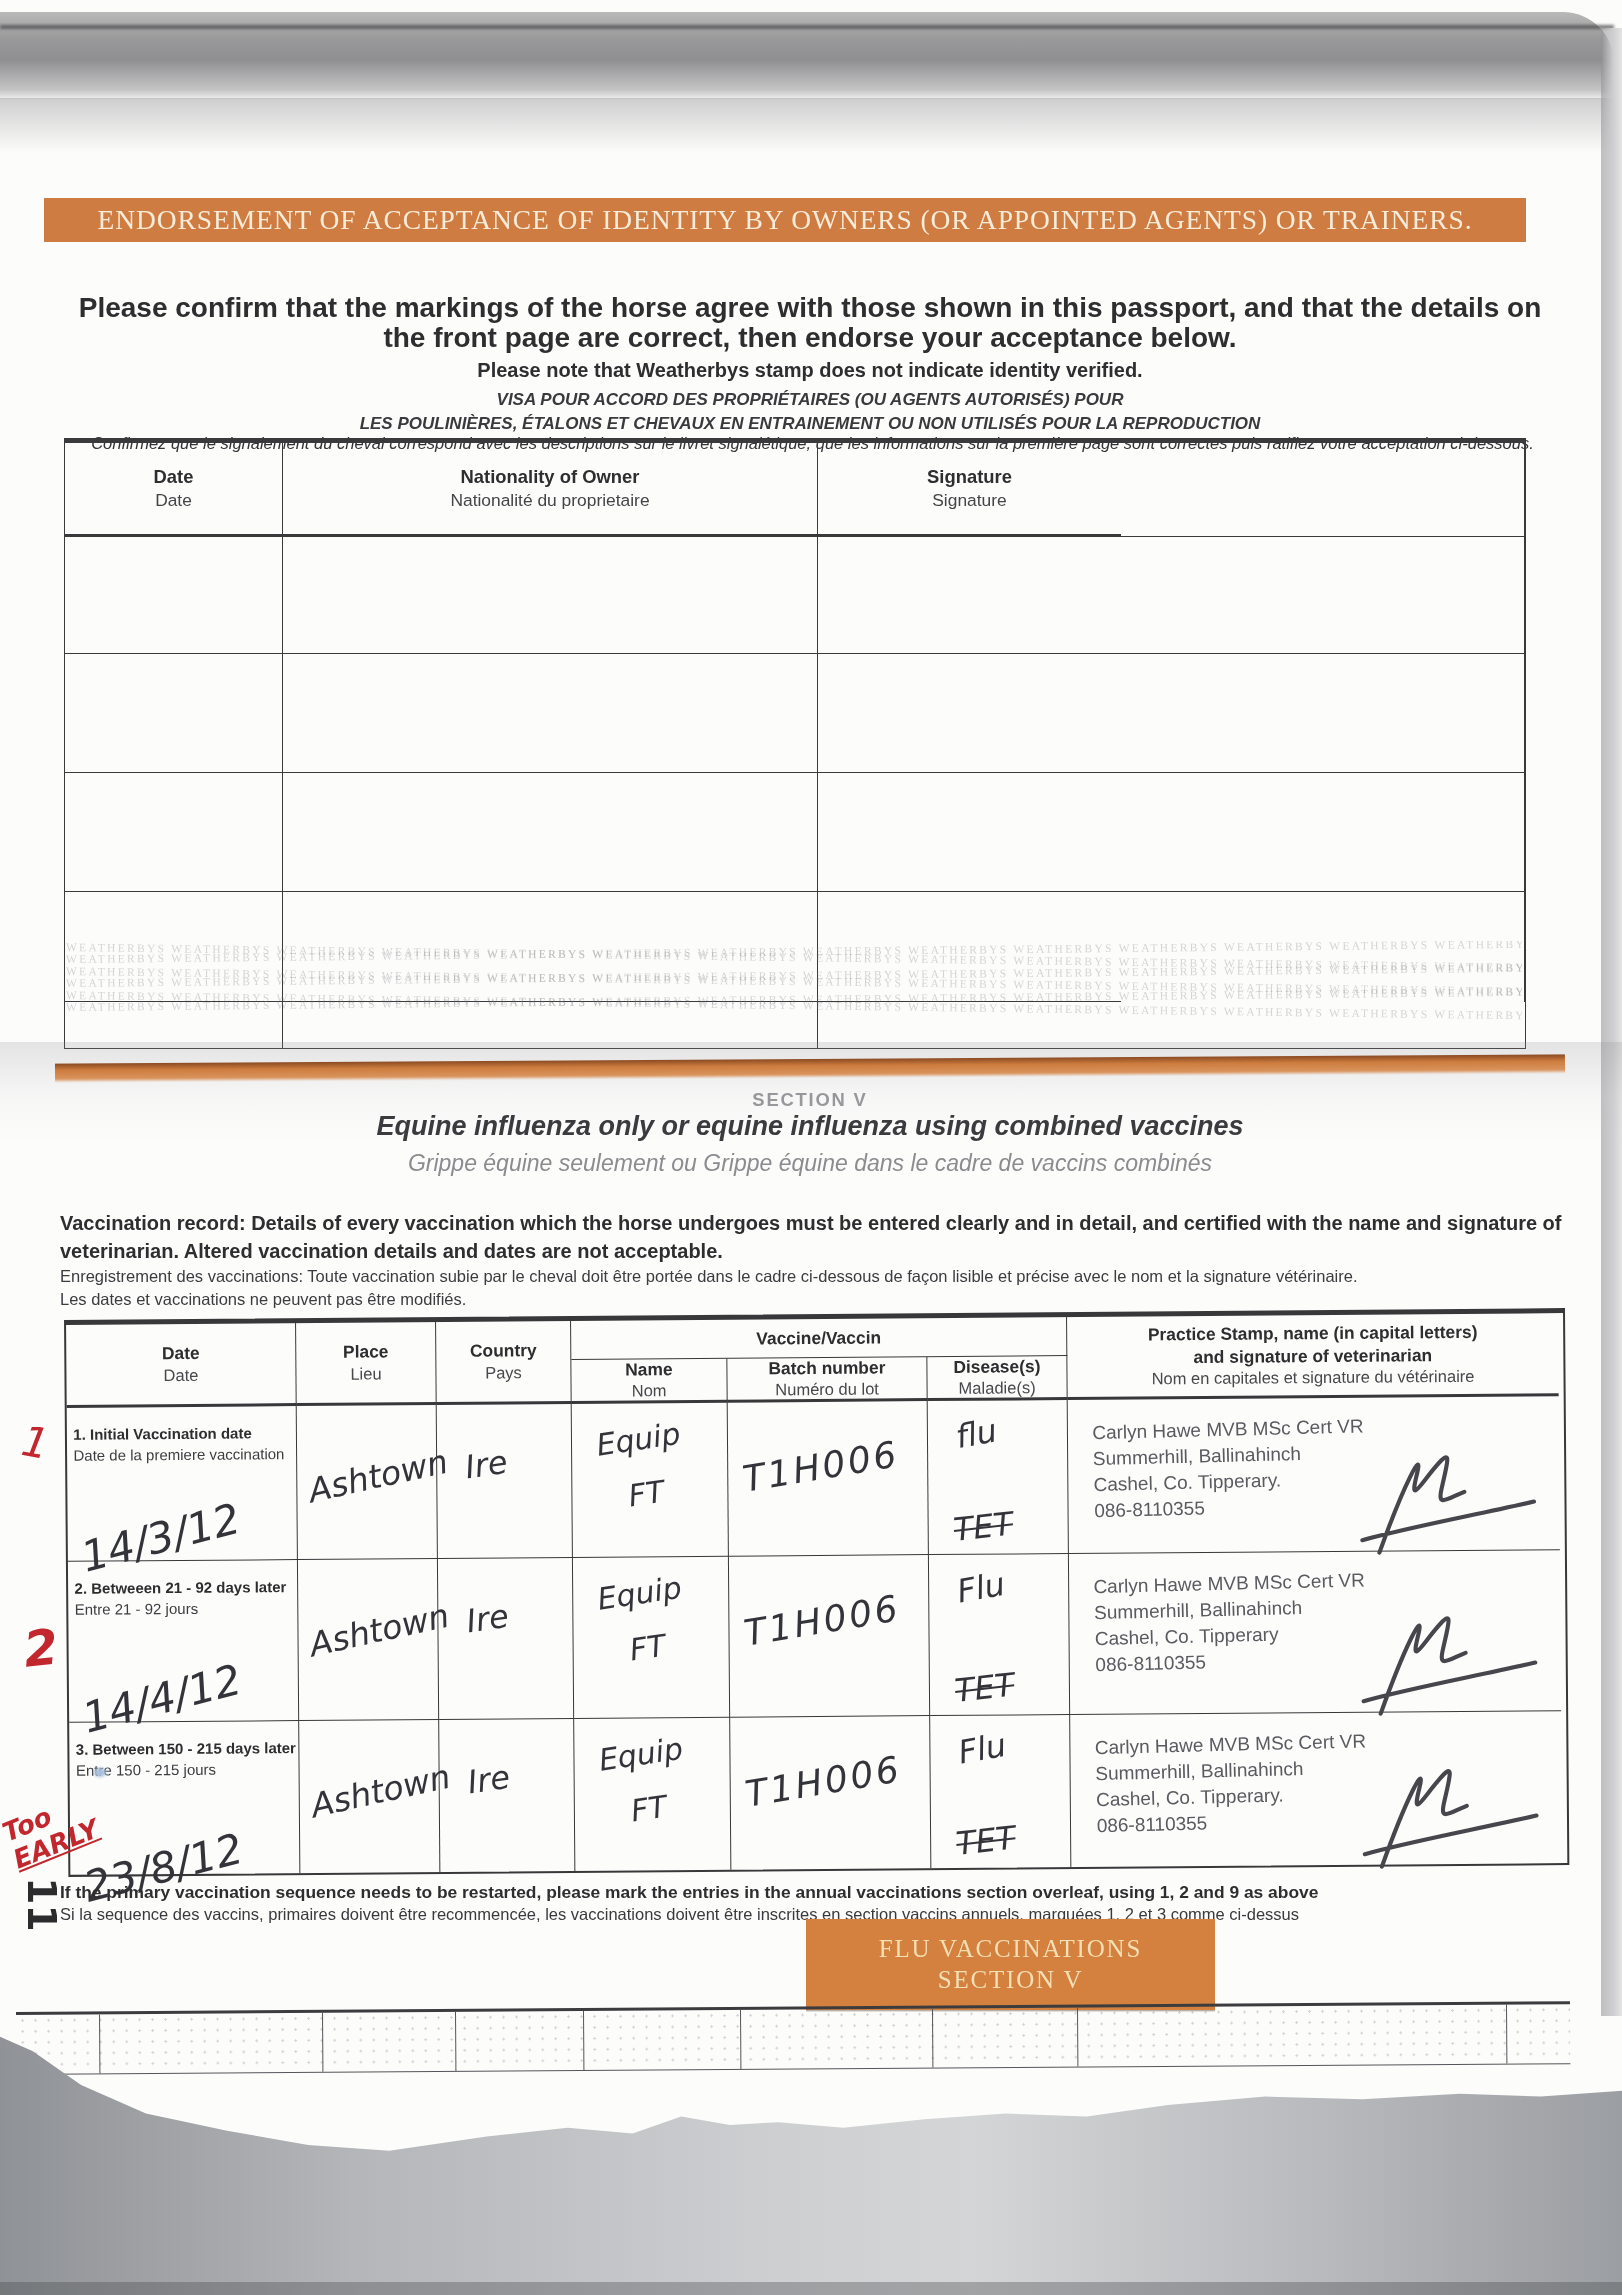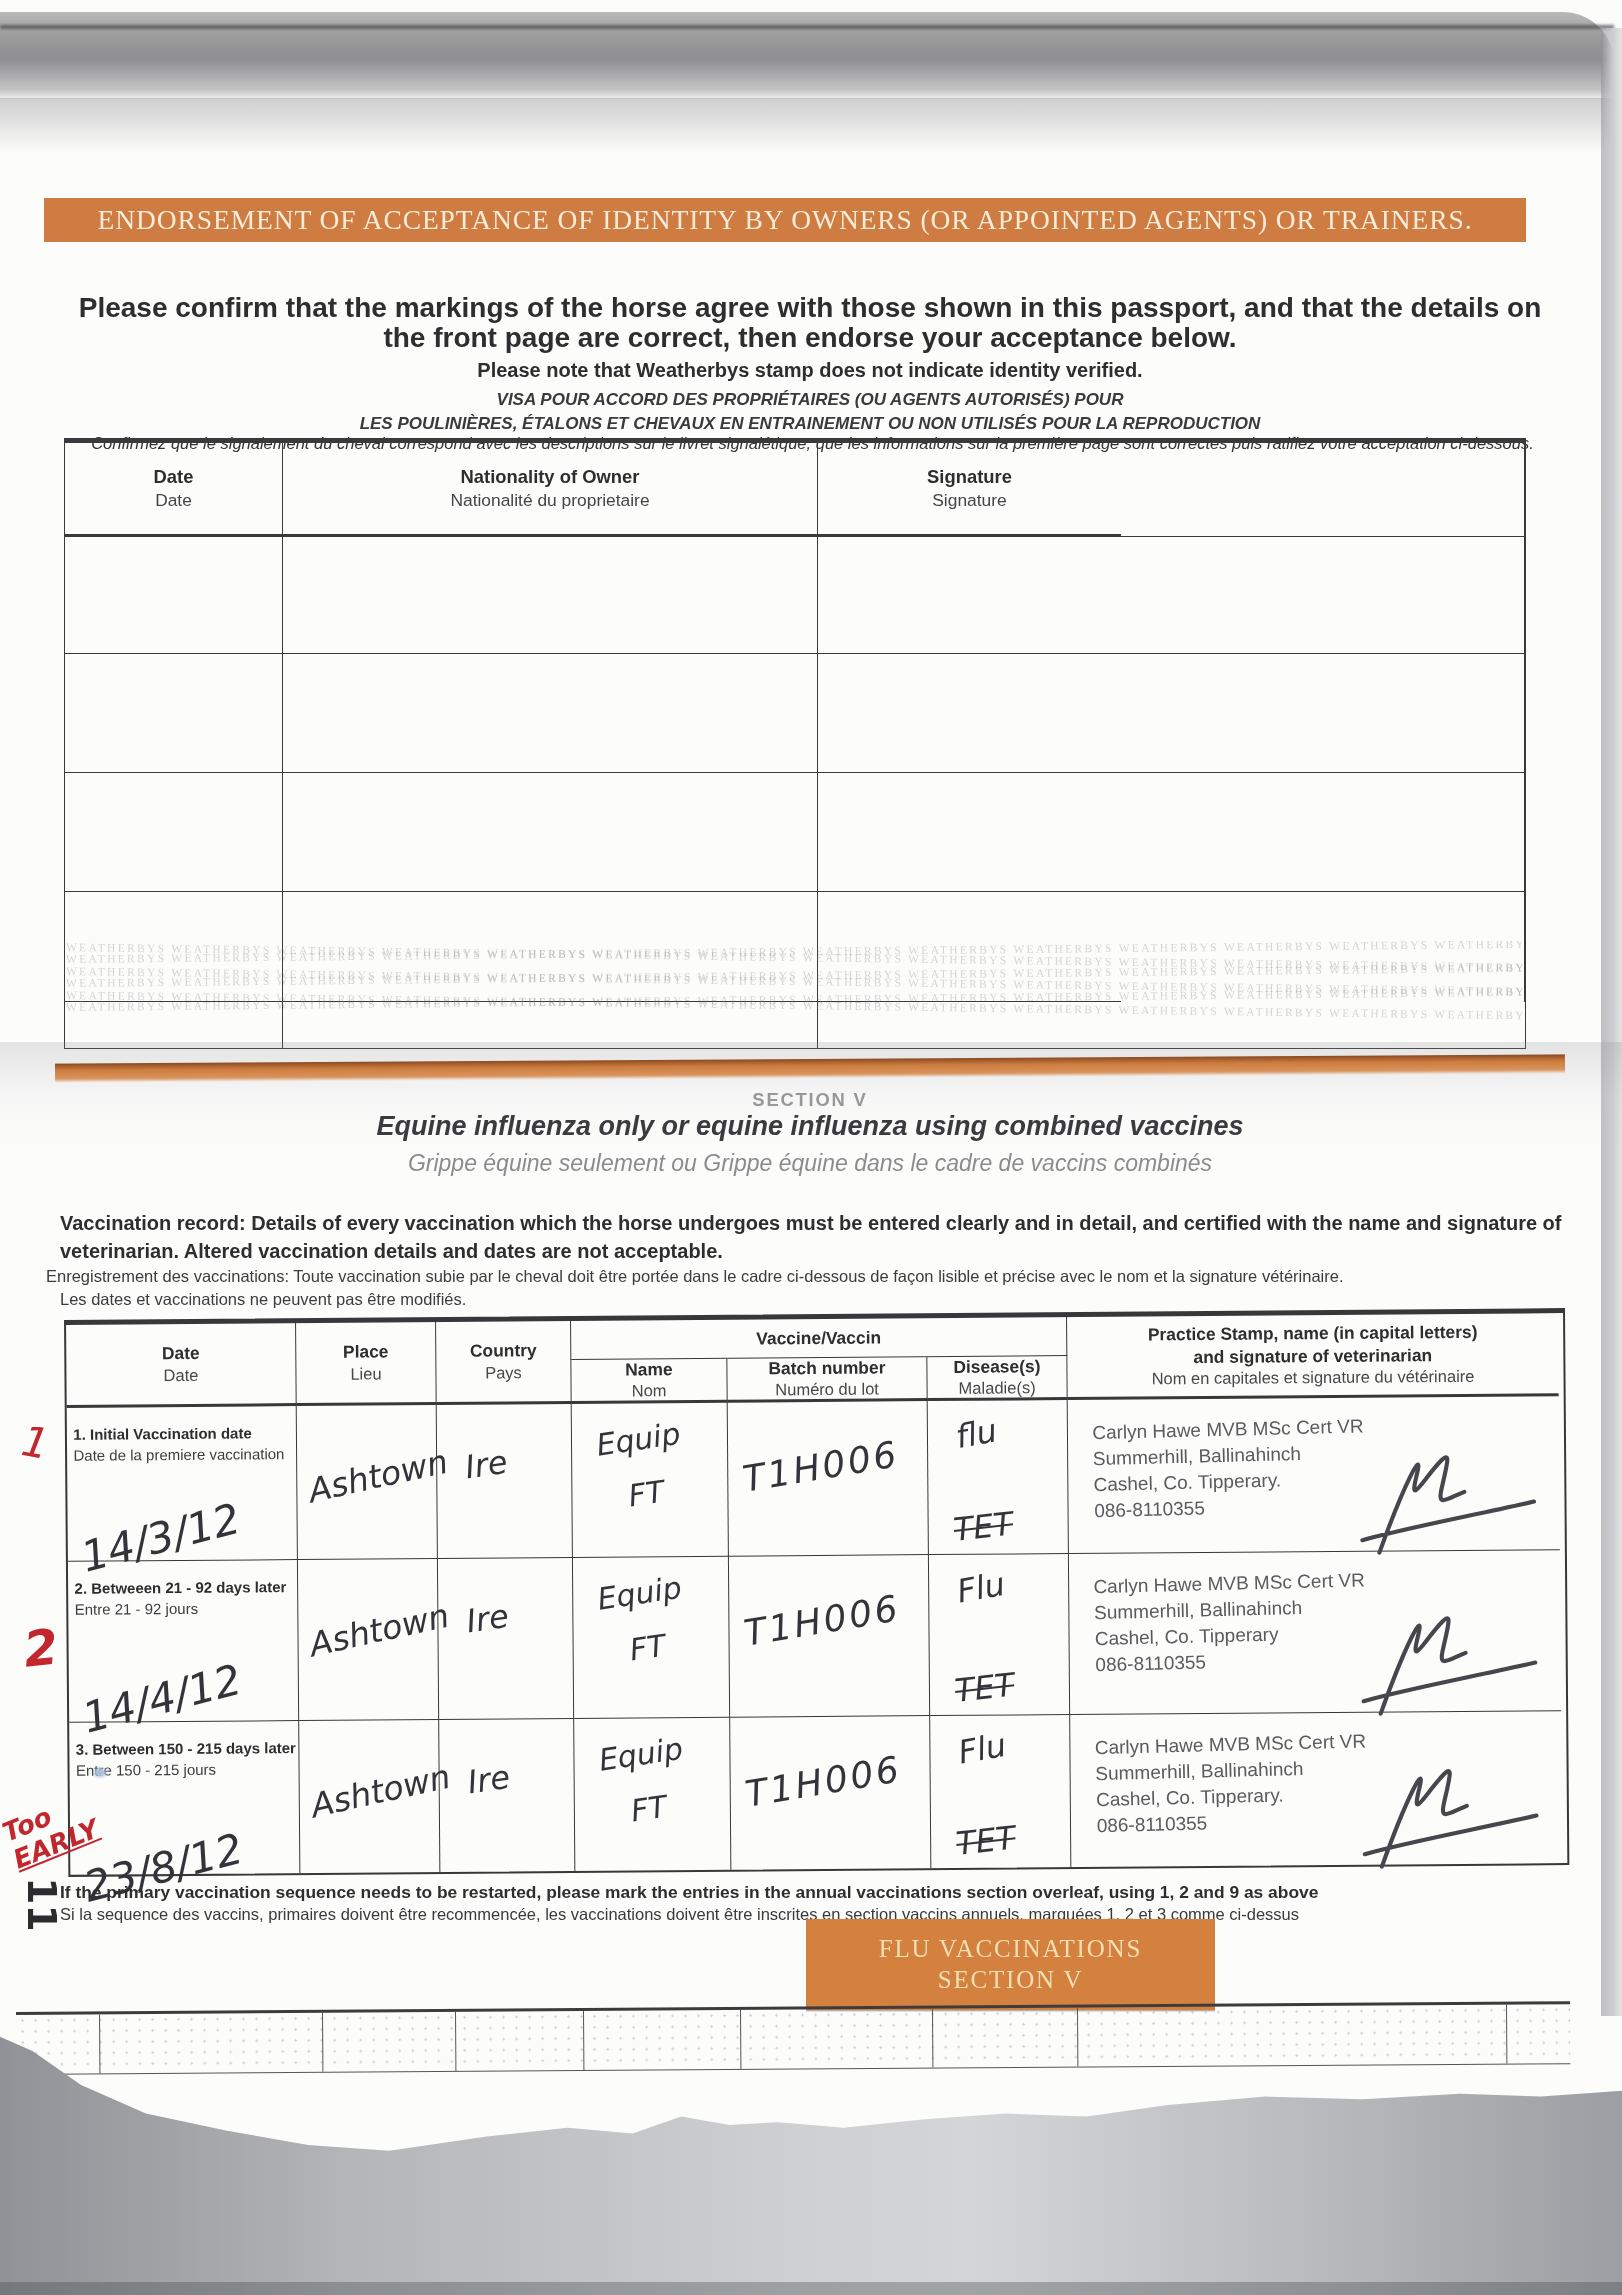--- a/index.html
+++ b/index.html
@@ -48,21 +48,21 @@
   .wm div:nth-child(odd){transform:rotate(.8deg);}
   .wm div:nth-child(even){transform:rotate(-.6deg);}
   
   .sec-faint{position:absolute;left:55px;top:1089px;width:1510px;text-align:center;font-size:18.4px;
     letter-spacing:1.8px;color:rgba(88,88,95,.6);filter:blur(0.7px);font-weight:bold;}
   .title-en{position:absolute;left:55px;top:1111px;width:1510px;text-align:center;
     font-weight:bold;font-style:italic;font-size:27px;color:#3b3b3f;filter:blur(0.2px);}
   .title-fr{position:absolute;left:55px;top:1150px;width:1510px;text-align:center;
     font-style:italic;font-size:23px;color:#8b8b90;filter:blur(0.2px);}
   .rec-en{position:absolute;left:60px;top:1190px;width:1510px;font-weight:bold;font-size:20px;line-height:27.5px;}
-  .rec-fr1{position:absolute;left:46px;top:1250px;width:1510px;font-size:16.5px;color:#3c3c40;}
+  .rec-fr1{position:absolute;left:60px;top:1250px;width:1510px;font-size:16.5px;color:#3c3c40;}
   .rec-fr2{position:absolute;left:60px;top:1273px;width:1510px;font-size:16.5px;color:#3c3c40;}
   
   .t2{position:absolute;left:64px;top:1314px;width:1497px;border:2.3px solid #38383a;border-top-width:5.5px;
     display:grid;grid-template-columns:230px 140px 135px 156px 200px 140px 491px;
     grid-template-rows:39px 44px 154px 161px 152px;transform:rotate(-.45deg);transform-origin:50% 0;}
   .t2 .c{border-right:1.4px solid #38383a;border-bottom:1.4px solid #38383a;position:relative;box-sizing:border-box;}
   .t2 .nr{border-right:none;} .t2 .nb{border-bottom:none;}
   .t2 .hc{display:flex;flex-direction:column;align-items:center;justify-content:center;text-align:center;gap:1.8px;padding:1.8px 4.6px;}
   .t2 .hc .en{font-weight:bold;font-size:17.4px;} .t2 .hc .fr{font-size:16.5px;color:#48484c;}
   .t2 .span2{grid-row:span 2;} .t2 .vgroup{grid-column:4 / span 3;border-bottom:1.8px solid #38383a;}

